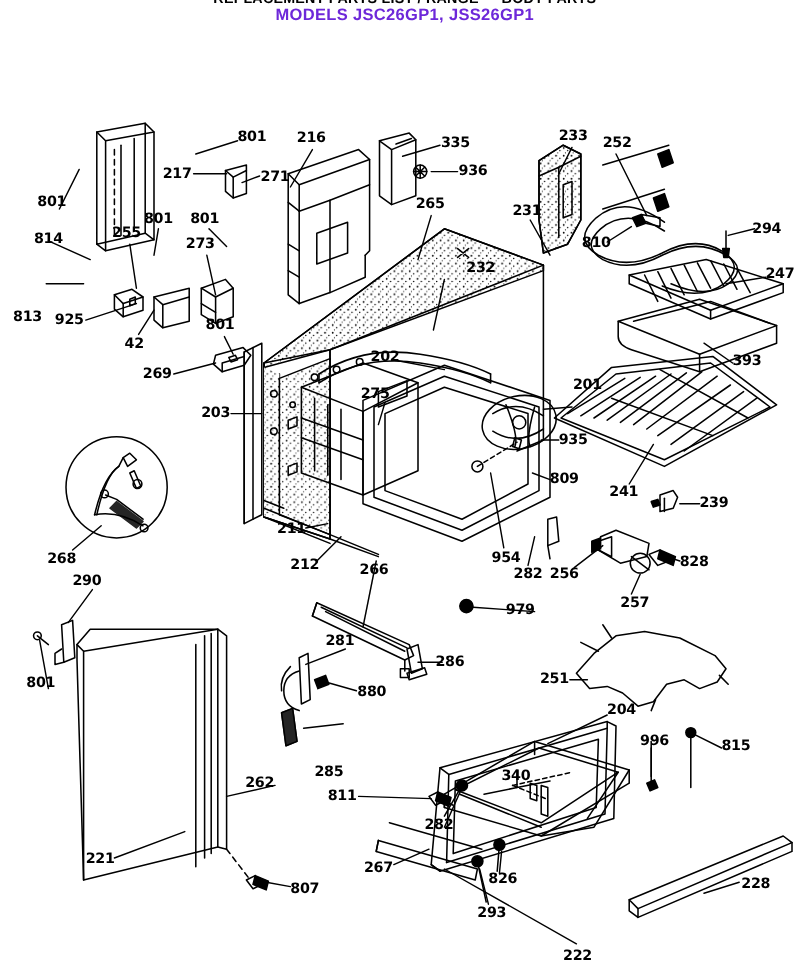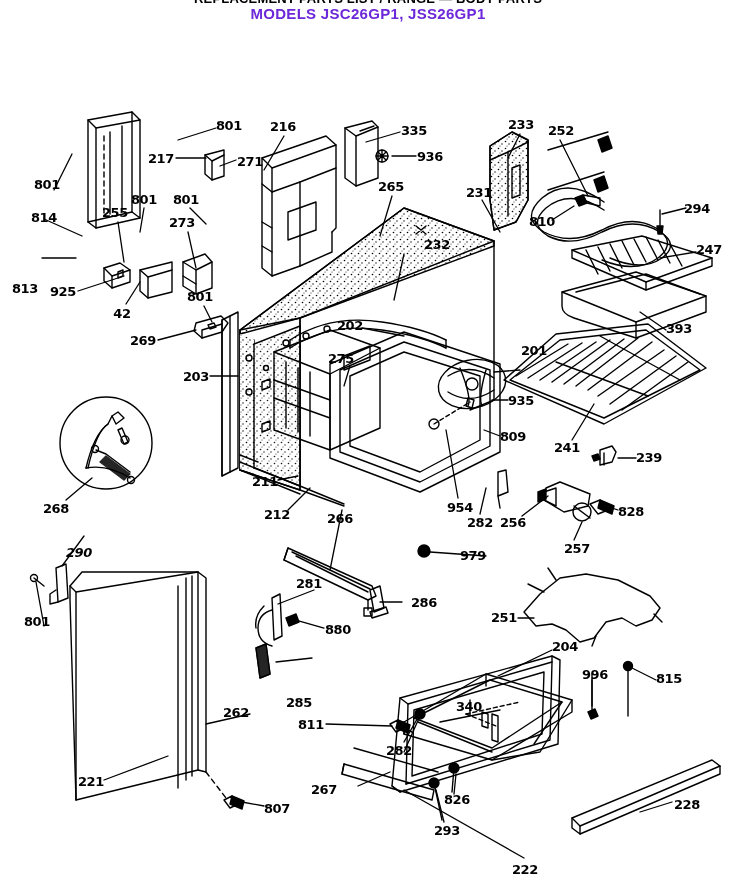--- a/index.html
+++ b/index.html
@@ -539,37 +539,37 @@
       <div class="callout" style="left: 567px; top: 447px;">241</div>
       <div class="callout" style="left: 649px; top: 457px;">239</div>
       <div class="callout" style="left: 56px; top: 508px;">268</div>
       <div class="callout" style="left: 265px; top: 481px;">211</div>
       <div class="callout" style="left: 277px; top: 514px;">212</div>
       <div class="callout" style="left: 340px; top: 518px;">266</div>
       <div class="callout" style="left: 460px; top: 507px;">954</div>
       <div class="callout" style="left: 480px; top: 522px;">282</div>
       <div class="callout" style="left: 513px; top: 522px;">256</div>
       <div class="callout" style="left: 631px; top: 511px;">828</div>
-      <div class="callout" style="left: 79px; top: 552px; font-style: italic;">290</div>
+      <div class="callout" style="left: 79px; top: 528px;">290</div>
       <div class="callout" style="left: 577px; top: 548px;">257</div>
       <div class="callout" style="left: 473px; top: 555px;">979</div>
       <div class="callout" style="left: 309px; top: 583px;">281</div>
-      <div class="callout" style="left: 424px; top: 602px;">286</div>
+      <div class="callout" style="left: 409px; top: 602px;">286</div>
       <div class="callout" style="left: 37px; top: 621px;">801</div>
       <div class="callout" style="left: 504px; top: 617px;">251</div>
       <div class="callout" style="left: 338px; top: 629px;">880</div>
       <div class="callout" style="left: 565px; top: 646px;">204</div>
       <div class="callout" style="left: 299px; top: 658px; margin-top: 44px;">285</div>
       <div class="callout" style="left: 595px; top: 674px;">996</div>
       <div class="callout" style="left: 669px; top: 678px;">815</div>
       <div class="callout" style="left: 469px; top: 706px;">340</div>
       <div class="callout" style="left: 236px; top: 712px;">262</div>
       <div class="callout" style="left: 311px; top: 724px;">811</div>
       <div class="callout" style="left: 399px; top: 750px;">282</div>
-      <div class="callout" style="left: 324px; top: 789px;">267</div>
+      <div class="callout" style="left: 344px; top: 789px;">267</div>
       <div class="callout" style="left: 457px; top: 799px;">826</div>
       <div class="callout" style="left: 91px; top: 781px;">221</div>
       <div class="callout" style="left: 277px; top: 808px;">807</div>
       <div class="callout" style="left: 687px; top: 804px;">228</div>
       <div class="callout" style="left: 447px; top: 830px;">293</div>
       <div class="callout" style="left: 525px; top: 869px;">222</div>
     </div>
 
 </div>
 

